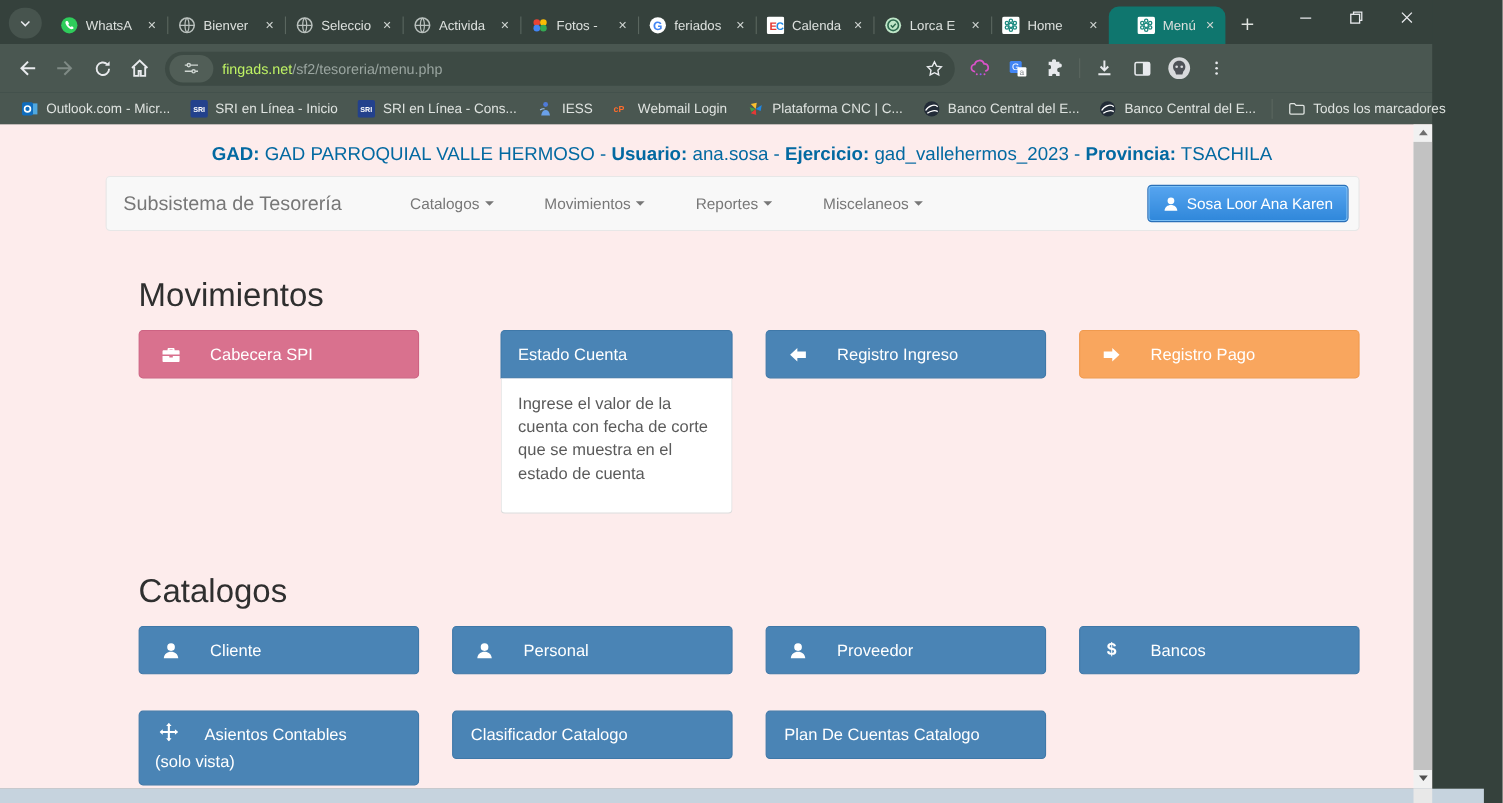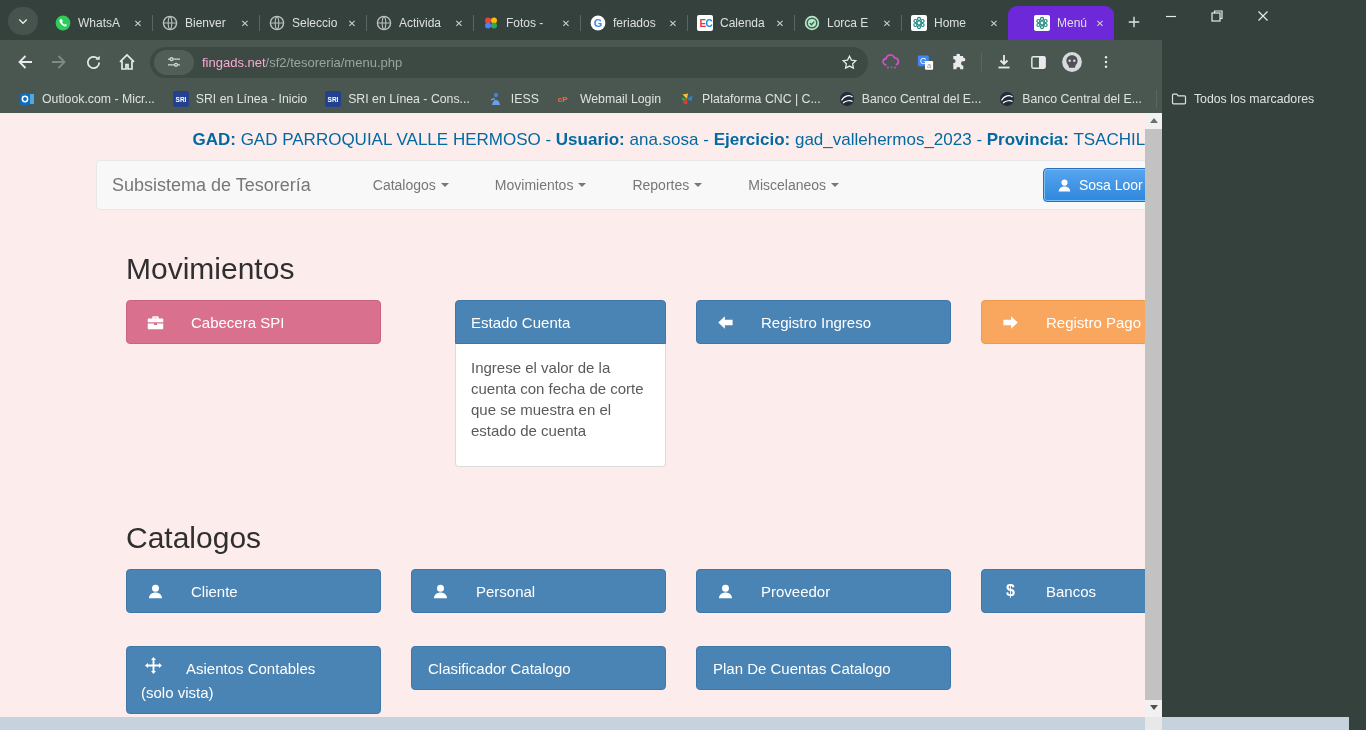--- a/index.html
+++ b/index.html
@@ -1,43 +1,43 @@
 <!DOCTYPE html>
 <html><head>
 <meta charset="utf-8">
 <style>
   * { box-sizing: border-box; margin: 0; padding: 0; }
   html,body { width:1366px; height:730px; overflow:hidden; }
   body { font-family:"Liberation Sans", sans-serif; background:#35413c; }
-  .win { width:1162px; height:730px; display:flex; flex-direction:column; }
+  .win { width:1302px; height:730px; display:flex; flex-direction:column; }
 
   
   .tabstrip { height:40px; background:#35413c; display:flex; align-items:flex-end; flex:0 0 auto; }
   .tabsearch { width:30px; height:28px; border-radius:14px; background:#47544e; margin:0 8px 5px 8px;
                display:flex; align-items:center; justify-content:center; flex:0 0 auto; }
   .tab { width:106px; height:34px; display:flex; align-items:center; padding:0 6px 0 9px;
          color:#dce0dd; font-size:12px; flex:0 0 auto; position:relative; }
-  .tab.active { background:#6d28d9; border-radius:9px 9px 0 0;padding-left:26px; }
+  .tab.active { background:#0f766e; border-radius:9px 9px 0 0;padding-left:26px; }
   .tab .fav { width:16px; height:16px; flex:0 0 auto; margin-right:7px; display:flex; }
   .tab .t-title { flex:1 1 auto; overflow:hidden; white-space:nowrap; }
   .tab .t-close { width:16px; height:16px; border-radius:8px; display:flex; align-items:center; justify-content:center;
                   color:#cfd4d1; font-size:10px; flex:0 0 auto; }
   .tabsep { width:1px; height:16px; background:#5a665f; margin-bottom:9px; flex:0 0 auto; }
   .newtab { width:28px; height:28px; margin:0 0 4px 6px; border-radius:14px; display:flex; align-items:center; justify-content:center; flex:0 0 auto; }
   .wincontrols { margin-left:auto; display:flex; align-self:flex-start; }
   .winbtn { width:46px; height:32px; display:flex; align-items:center; justify-content:center; }
 
   
   .toolbar { height:44px; background:#4a5751; display:flex; align-items:center; padding:0 8px; flex:0 0 auto; }
   .tico { width:34px; height:34px; display:flex; align-items:center; justify-content:center; flex:0 0 auto; }
   .omnibox { height:31px; background:#3d4a44; border-radius:16px; flex:0 0 auto; width:718px; margin:0 6px;
              display:flex; align-items:center; padding:0 10px 0 4px; }
   .chip { width:40px; height:25px; border-radius:13px; background:#515e57; display:flex; align-items:center; justify-content:center; margin-right:8px; }
   .url { font-size:13px; color:#9aa5a0; white-space:nowrap; flex:1 1 auto; }
-  .url .domain { color:#f9a8d4; }
+  .url .domain { color:#bef264; }
   .tsep { width:1px; height:18px; background:#5a665f; margin:0 5px; }
 
   
   .bookmarks { height:29px; background:#4a5751; display:flex; align-items:center; padding:0 10px; flex:0 0 auto; }
   .bm { display:flex; align-items:center; padding:0 9px; height:22px; color:#dfe3e0; font-size:12.3px; white-space:nowrap; }
   .bm .bfav { width:16px; height:16px; margin-right:7px; display:flex; }
   .bm-right { margin-left:auto; display:flex; align-items:center; }
 
   
   .page { flex:1 1 auto; background:#fdecec; position:relative; overflow:hidden; }

